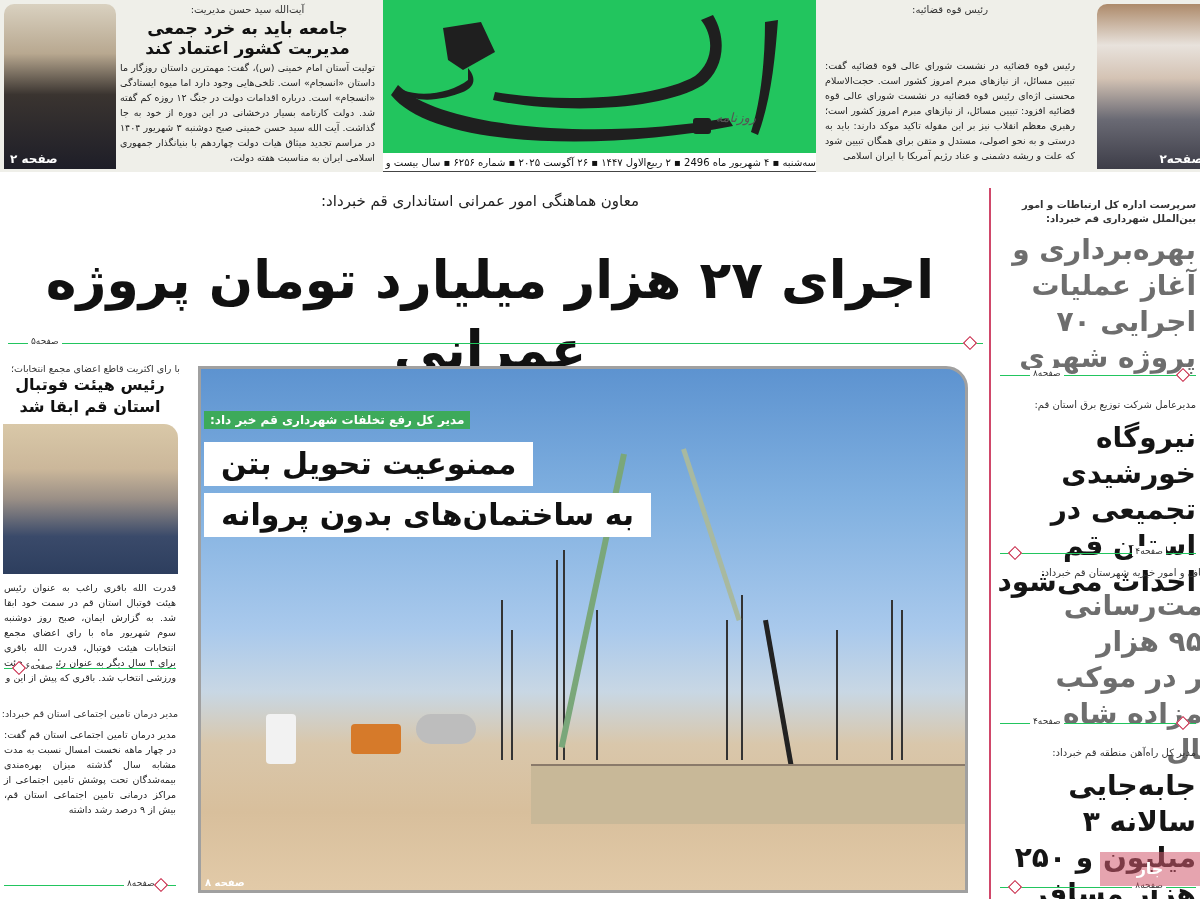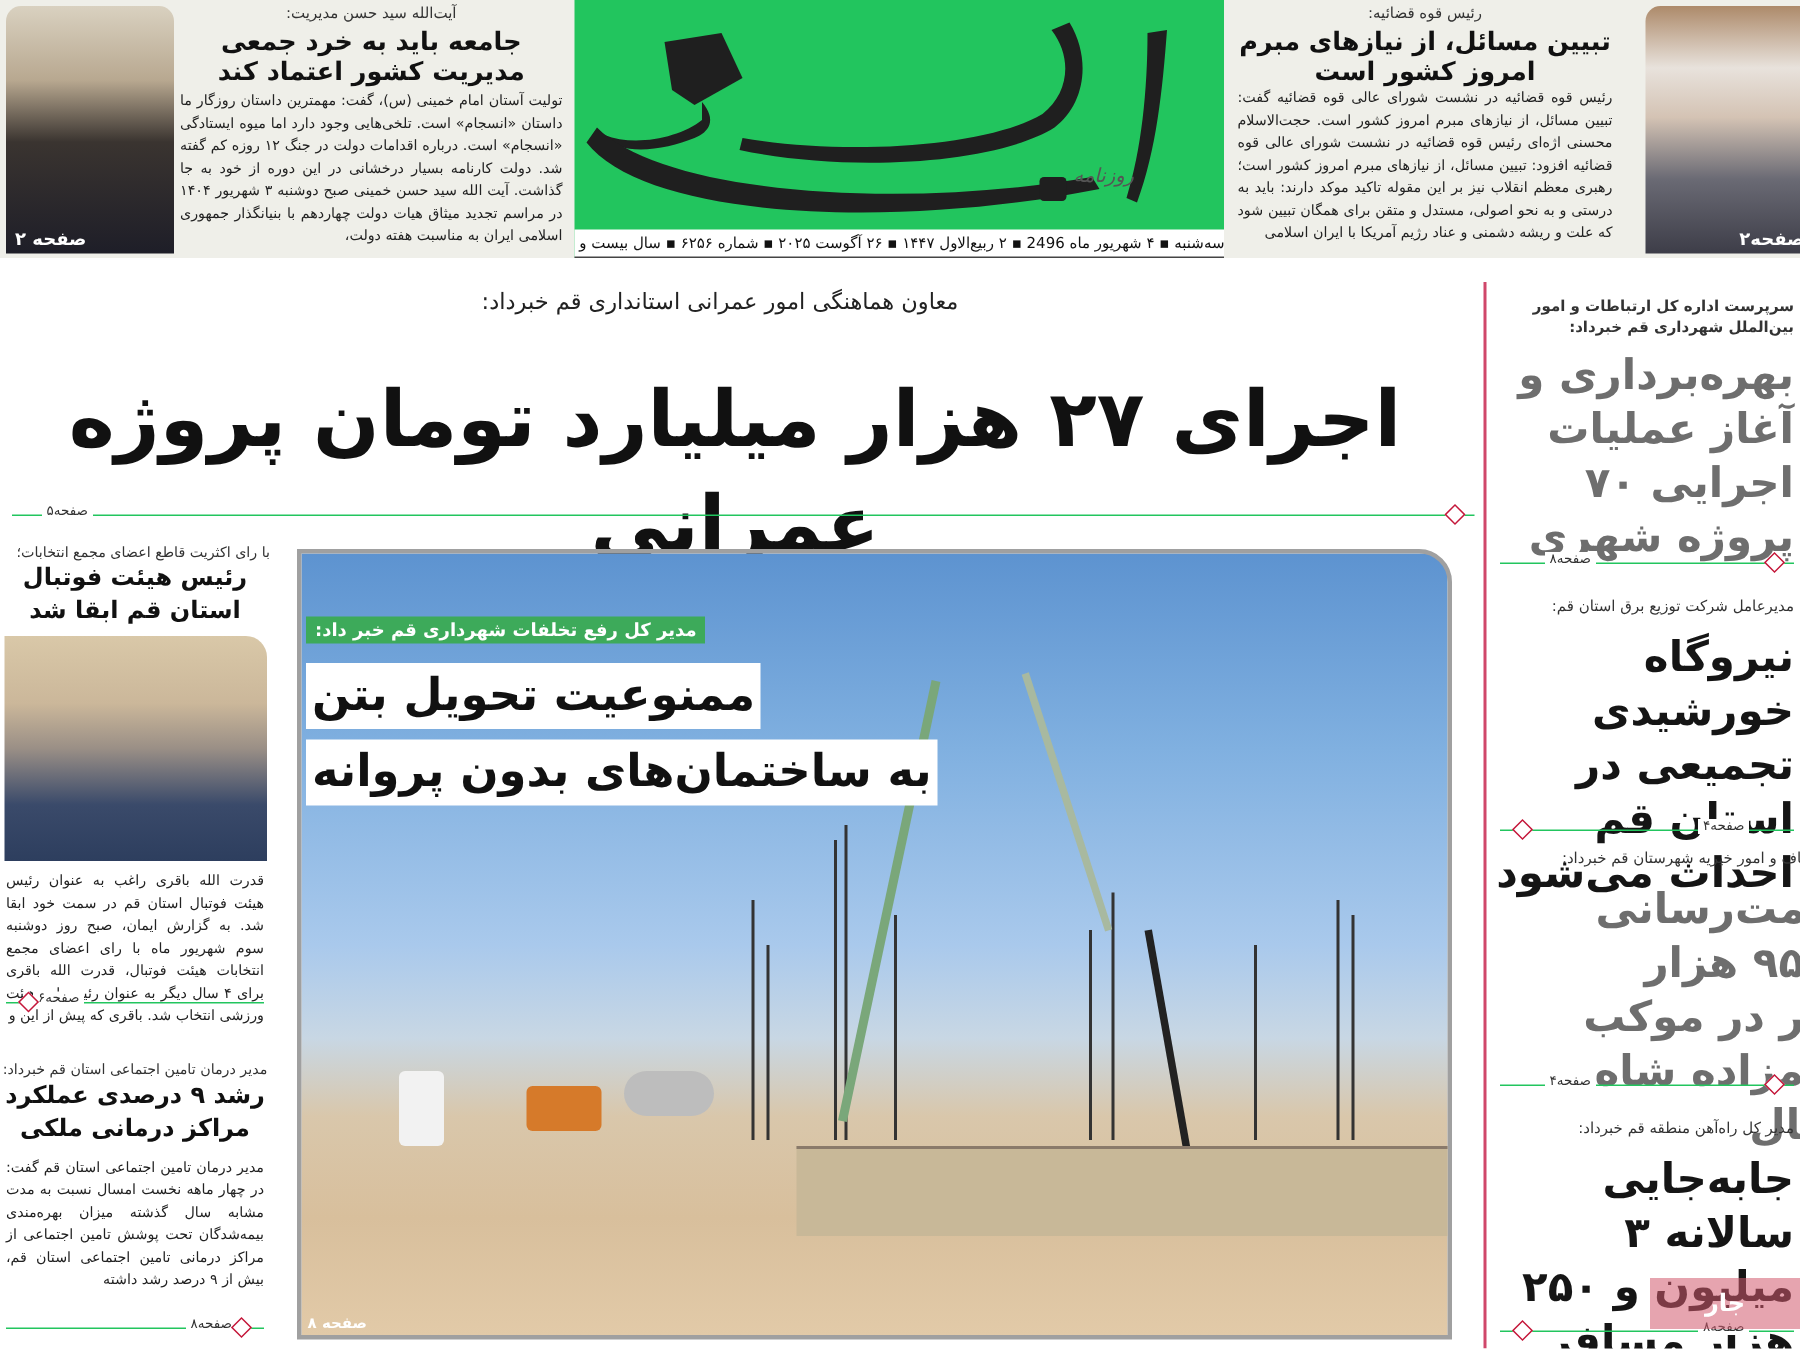--- a/index.html
+++ b/index.html
@@ -52,21 +52,21 @@
     background: linear-gradient(180deg, #5d93d0 0%, #80b0e0 25%, #a9c9ec 50%, #c8d7e4 62%, #d9c7ab 72%, #d8bf9c 85%, #e2caa8 100%); }
   .main-photo .boom { position: absolute; left: 420px; top: 85px; width: 6px; height: 300px; background: #7aa77a; transform: rotate(12deg); transform-origin: top; }
   .main-photo .boom2 { position: absolute; left: 480px; top: 80px; width: 5px; height: 180px; background: #a8b9a0; transform: rotate(-18deg); transform-origin: top; }
   .main-photo .hose { position: absolute; left: 575px; top: 250px; width: 5px; height: 150px; background: #222; transform: rotate(-10deg); }
   .main-photo .rebar { position: absolute; bottom: 130px; width: 2px; background: #333; }
   .main-photo .foundation { position: absolute; left: 330px; top: 395px; width: 440px; height: 60px; background: #c8b898; border-top: 2px solid #8a7a6a; }
   .main-photo .truck { position: absolute; left: 150px; top: 355px; width: 50px; height: 30px; background: #d67a2a; border-radius: 4px; }
   .main-photo .tank { position: absolute; left: 65px; top: 345px; width: 30px; height: 50px; background: #f2f2f2; border-radius: 4px; }
   .main-photo .mixer { position: absolute; left: 215px; top: 345px; width: 60px; height: 30px; background: #bdbdbd; border-radius: 15px; }
   .photo-kicker { position: absolute; left: 3px; top: 42px; background: #3daa5a; color: #fff; font-size: 12px; font-weight: bold; padding: 2px 6px; }
-  .photo-headline-1, .photo-headline-2 { position: absolute; left: 3px; background: #fff; color: #111; font-weight: bold; font-size: 30px; line-height: 44px; padding: 0 4px; }
+  .photo-headline-1, .photo-headline-2 { position: absolute; left: 3px; background: #fff; color: #111; font-weight: bold; font-size: 30px; line-height: 44px; padding: 0 17px; }
   .photo-headline-1 { top: 73px; }
   .photo-headline-2 { top: 124px; }
   .photo-page-tag { position: absolute; left: 4px; bottom: 2px; color: #fff; font-size: 10px; font-weight: bold; }
 
   
   .left-col { position: absolute; left: 0; top: 355px; width: 180px; }
   .left-col .kicker, .right-col .kicker { font-size: 9.5px; color: #333; text-align: right; }
   .left-col .headline { font-weight: bold; font-size: 16px; line-height: 22px; text-align: center; color: #111; }
   .left-col .photo { width: 175px; height: 150px; margin: 6px 2px 6px 3px; border-radius: 0 14px 0 0; background: linear-gradient(180deg, #d9c8a8 0%, #cbb79a 30%, #9a8f86 50%, #3a4a6a 75%, #2d3e5e 100%); position: relative; }
   .left-col .body { font-size: 9.5px; line-height: 15px; text-align: justify; color: #222; padding: 0 4px; }
@@ -115,21 +115,20 @@
     <span>سال بیست و هشتم</span> ▪
     
   </div>
 </div>
 
 <div class="teaser" id="teaser-right">
   <div class="photo">
     <span class="page-tag">صفحه۲</span>
   </div>
   <div class="kicker">رئیس قوه قضائیه:</div>
-  <div class="headline">تبیین مسائل، از نیازهای مبرم امروز کشور است</div>
   <div class="body">رئیس قوه قضائیه در نشست شورای عالی قوه قضائیه گفت: تبیین مسائل، از نیازهای مبرم امروز کشور است. حجت‌الاسلام محسنی اژه‌ای رئیس قوه قضائیه در نشست شورای عالی قوه قضائیه افزود: تبیین مسائل، از نیازهای مبرم امروز کشور است؛ رهبری معظم انقلاب نیز بر این مقوله تاکید موکد دارند: باید به درستی و به نحو اصولی، مستدل و متقن برای همگان تبیین شود که علت و ریشه دشمنی و عناد رژیم آمریکا با ایران اسلامی</div>
 </div>
 
 <div class="lead-kicker">معاون هماهنگی امور عمرانی استانداری قم خبرداد:</div>
 <div class="lead-headline">اجرای ۲۷ هزار میلیارد تومان پروژه عمرانی</div>
 
 <div class="divider" style="left:8px; top:343px; width:975px;">
   <span class="page-ref" style="left:20px;">صفحه۵</span>
   <span class="diamond" style="right:8px;"></span>
 </div>
@@ -162,21 +161,20 @@
 
 <div class="left-col">
   <div class="story" style="top:8px;">
     <div class="kicker">با رای اکثریت قاطع اعضای مجمع انتخابات؛</div>
     <div class="headline">رئیس هیئت فوتبال استان قم ابقا شد</div>
     <div class="photo"></div>
     <div class="body">قدرت الله باقری راغب به عنوان رئیس هیئت فوتبال استان قم در سمت خود ابقا شد. به گزارش ایمان، صبح روز دوشنبه سوم شهریور ماه با رای اعضای مجمع انتخابات هیئت فوتبال، قدرت الله باقری برای ۴ سال دیگر به عنوان رئیس این هیئت ورزشی انتخاب شد. باقری که پیش از این و</div>
   </div>
   <div class="story" style="top:353px;">
     <div class="kicker" style="text-align:center;">مدیر درمان تامین اجتماعی استان قم خبرداد:</div>
-    <div class="headline">رشد ۹ درصدی عملکرد مراکز درمانی ملکی</div>
     <div class="body" style="margin-top:8px;">مدیر درمان تامین اجتماعی استان قم گفت: در چهار ماهه نخست امسال نسبت به مدت مشابه سال گذشته میزان بهره‌مندی بیمه‌شدگان تحت پوشش تامین اجتماعی از مراکز درمانی تامین اجتماعی استان قم، بیش از ۹ درصد رشد داشته</div>
   </div>
 </div>
 
 <div class="divider" style="left:4px; top:668px; width:172px;">
   <span class="page-ref" style="right:120px;">صفحه۶</span>
   <span class="diamond" style="left:10px;"></span>
 </div>
 <div class="divider" style="left:4px; top:885px; width:172px;">
   <span class="page-ref" style="left:120px;">صفحه۸</span>

